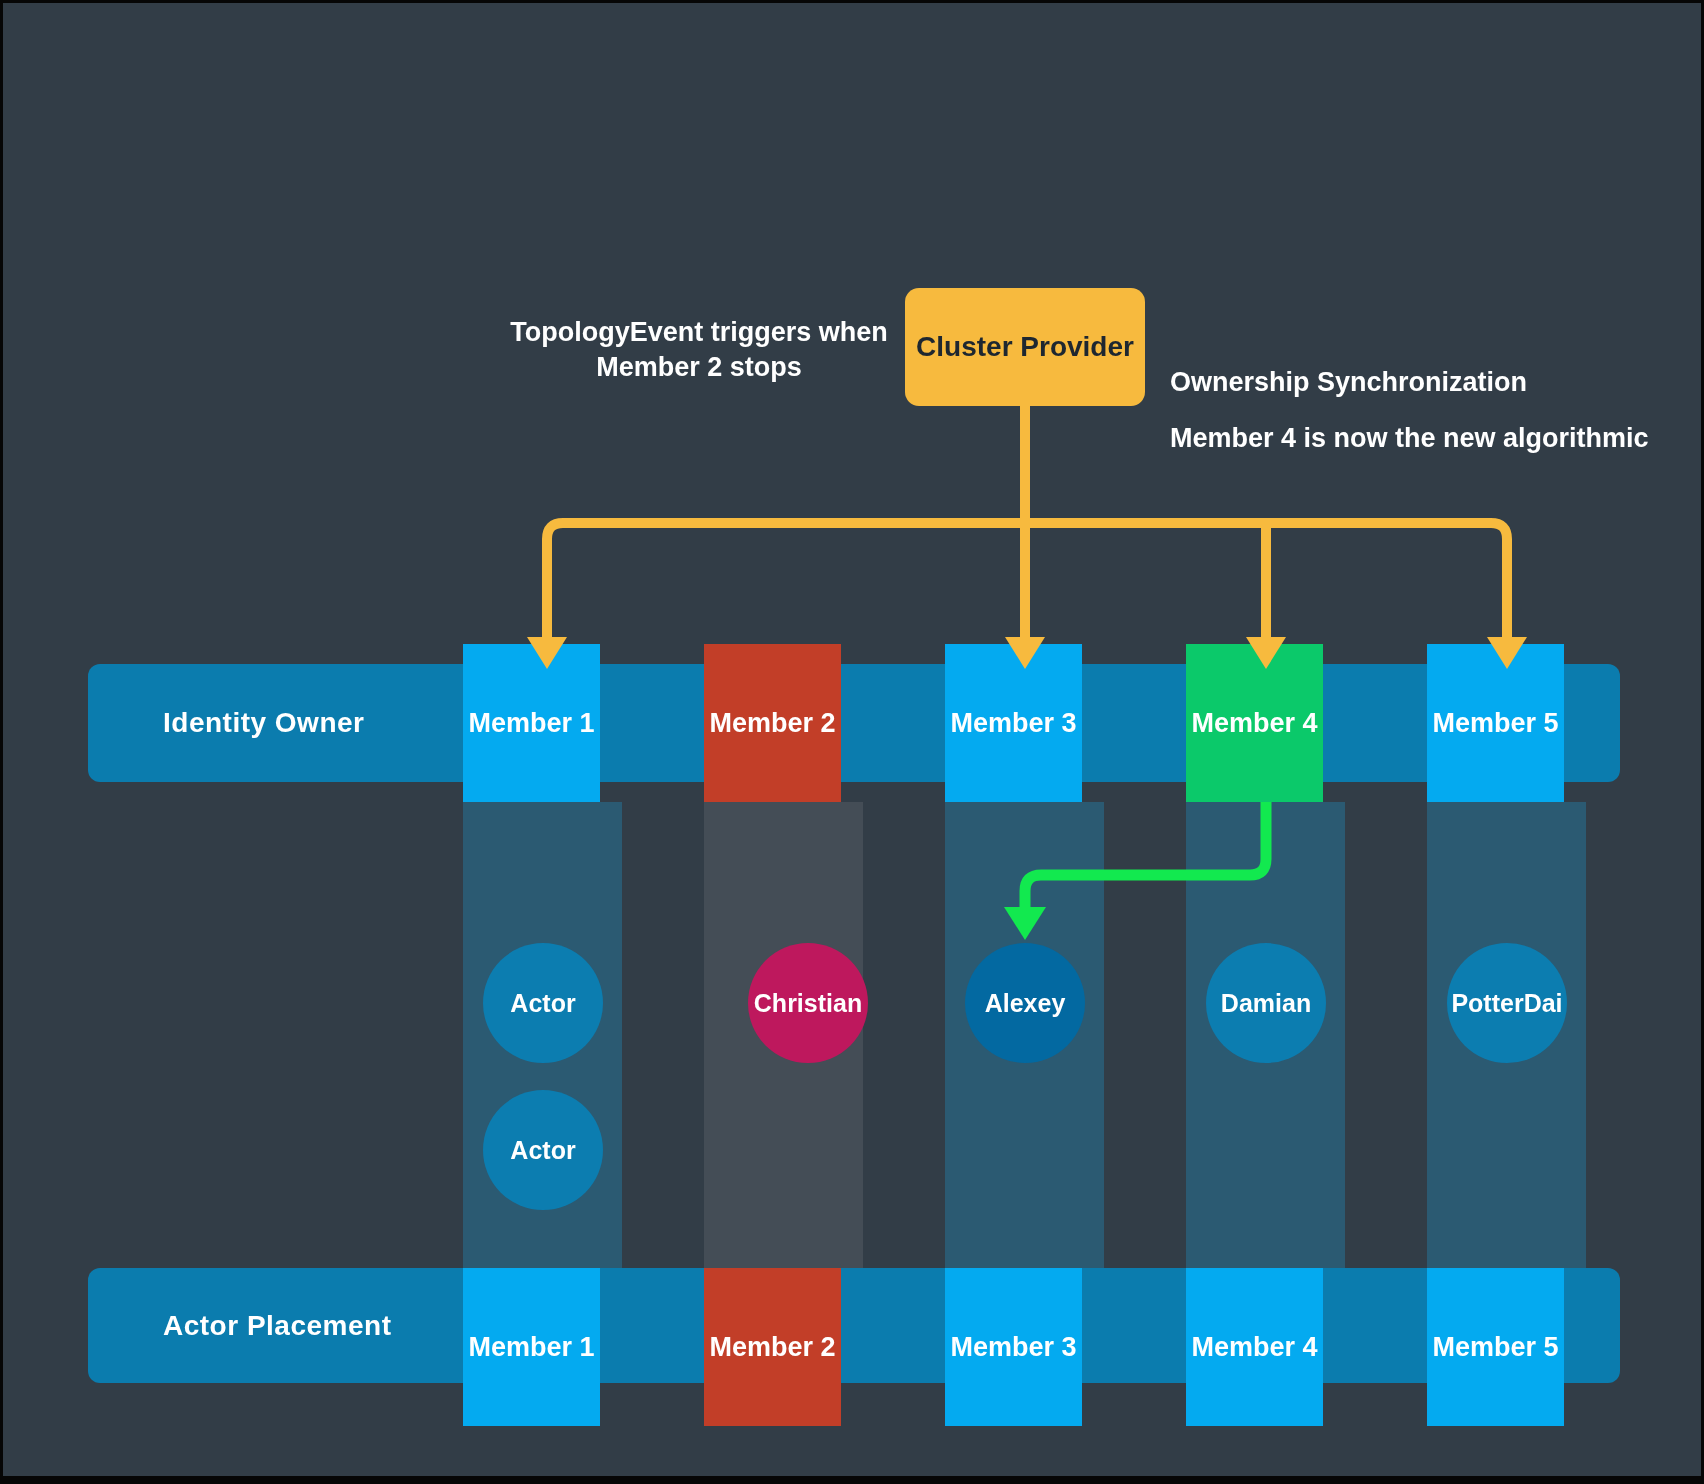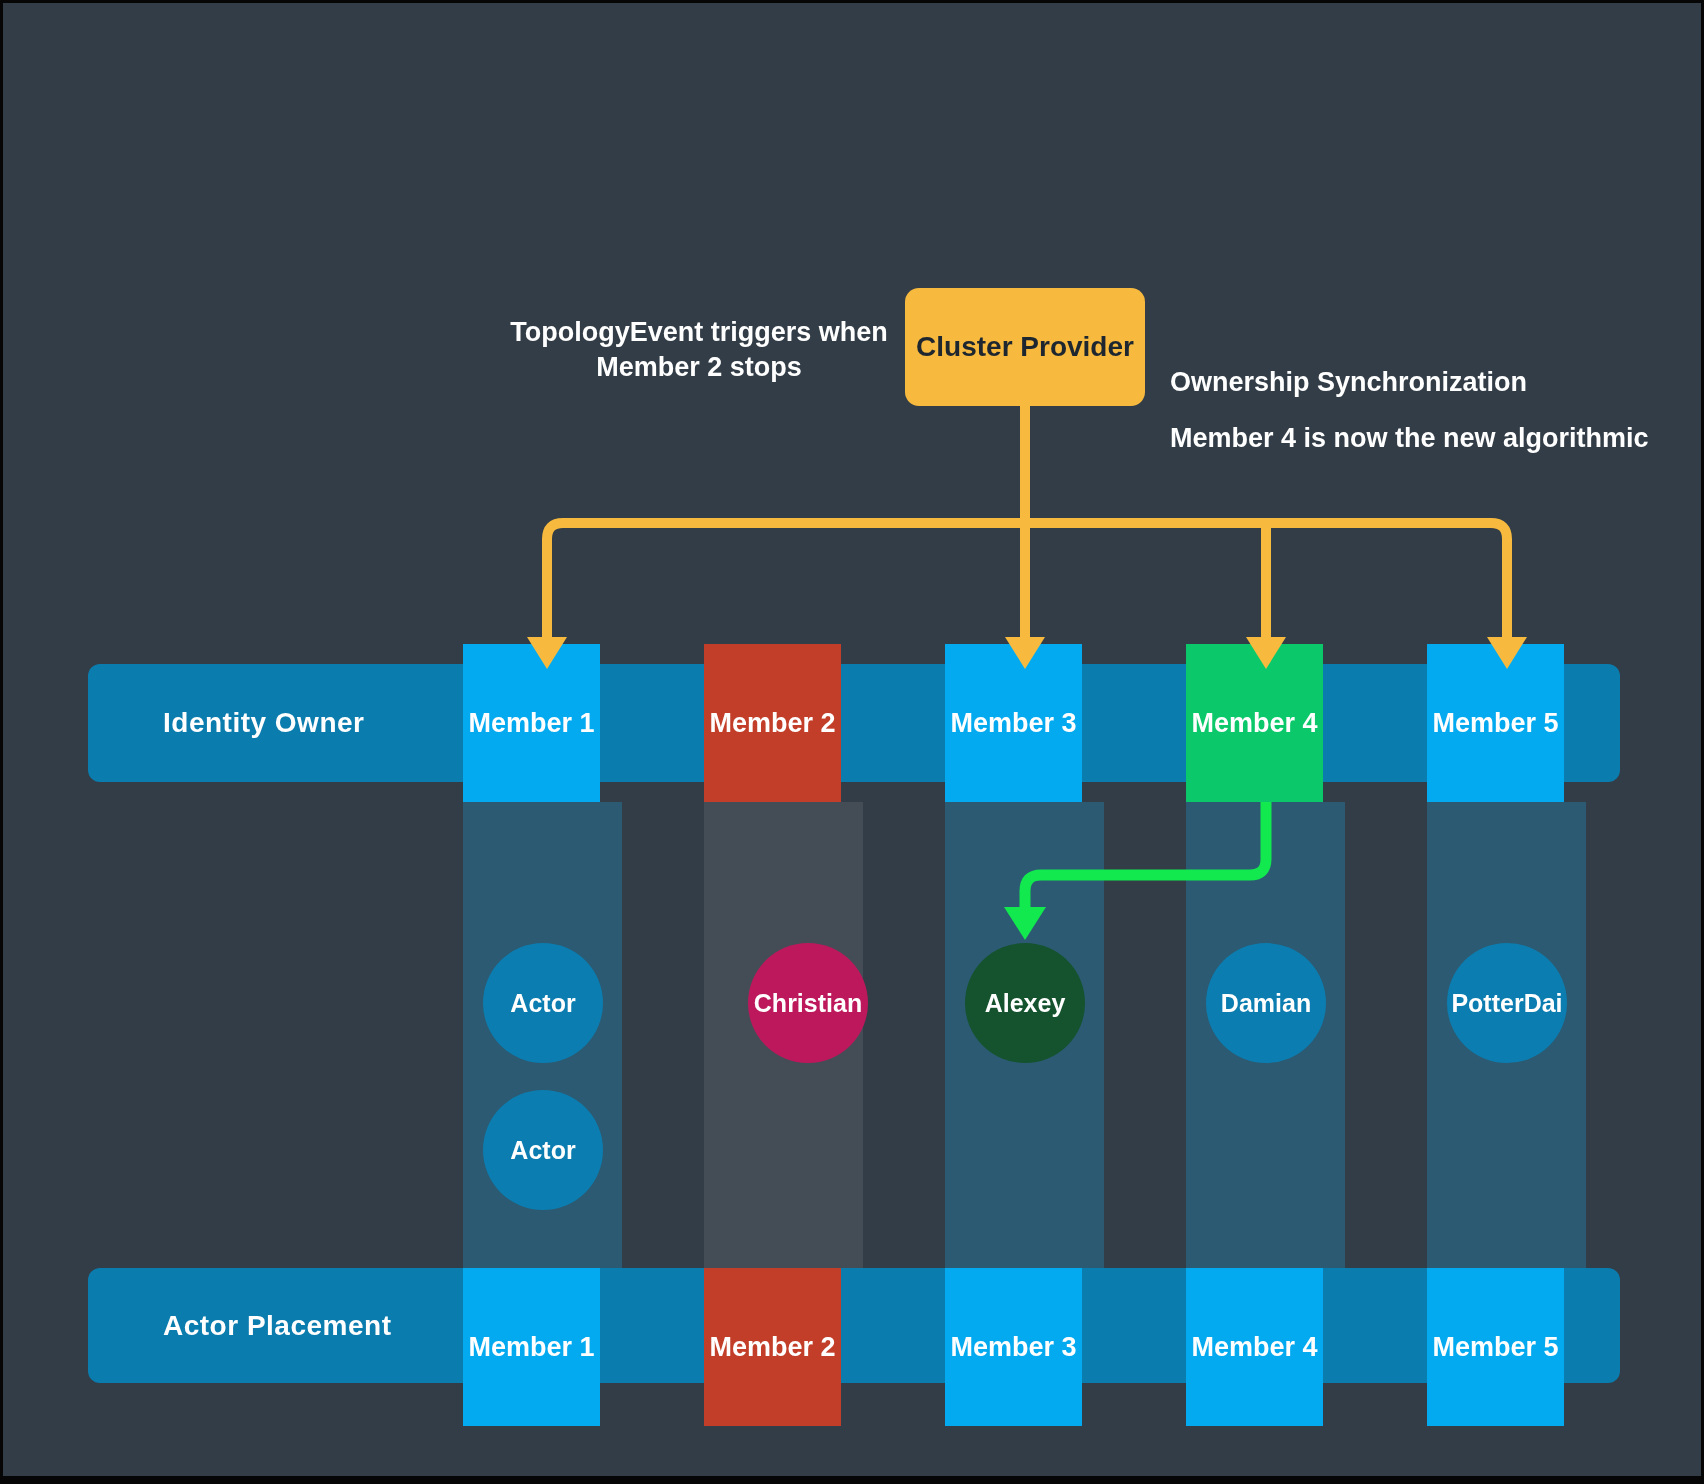--- a/index.html
+++ b/index.html
@@ -23,21 +23,21 @@
   .m-blue{background:#04AAF0;}
   .m-red{background:#C23E28;text-align:center;}
   .m-green{background:#0BC96A;}
   .identity-circle{
     position:absolute;width:120px;height:120px;border-radius:50%;
     display:flex;align-items:center;justify-content:center;
     color:#FFFFFF;font-size:25px;white-space:nowrap;
   }
   .c-blue{background:#0C7DB0;}
   .c-red{background:#be185d;margin-left:24px;}
-  .c-green{background:#14532d;}
+  .c-green{background:#0369a1;}
   .cluster-box{
     position:absolute;left:902px;top:285px;width:240px;height:118px;
     background:#F7BA3E;border-radius:14px;display:flex;align-items:center;
     justify-content:center;color:#1E2730;font-size:28px;
   }
   .annotation{position:absolute;color:#FFFFFF;font-size:27px;line-height:35px;}
   .annotation.centered{text-align:center;}
   svg.arrows{position:absolute;left:0;top:0;z-index:10;pointer-events:none;}
 </style>
 </head>

